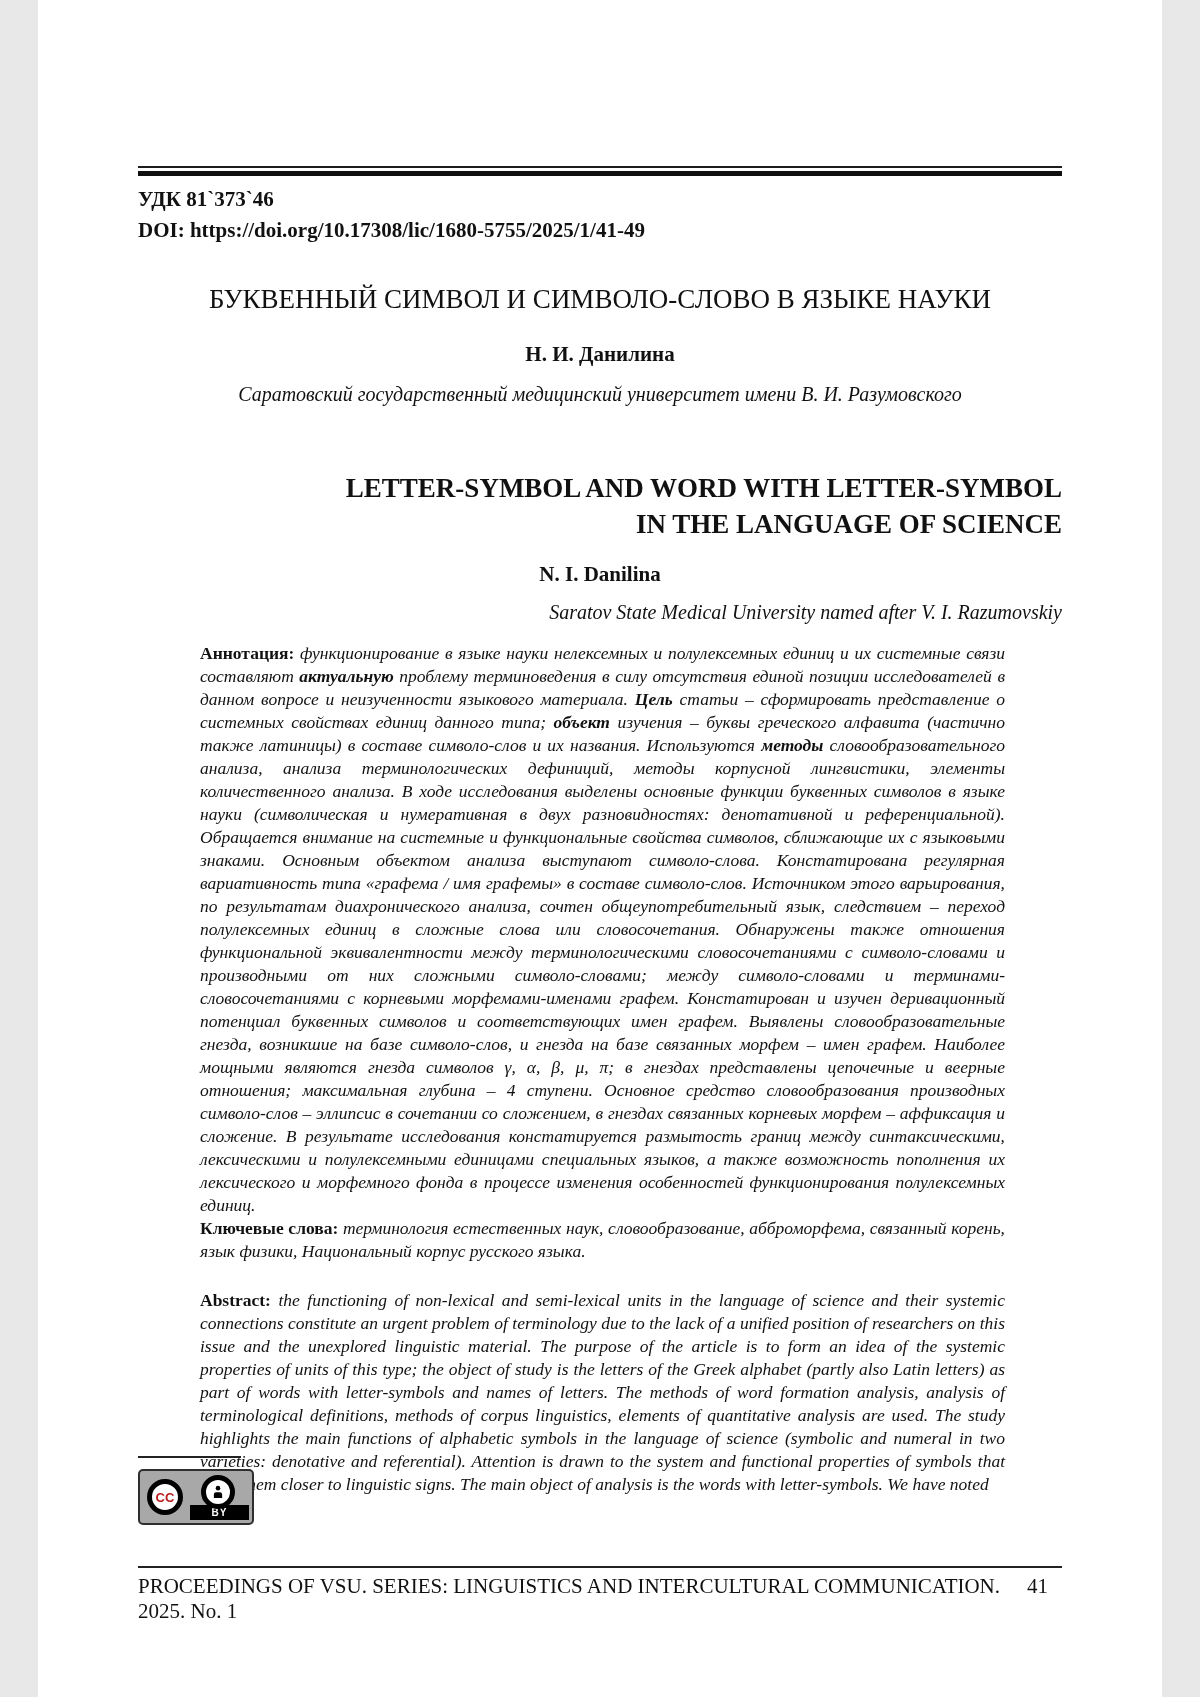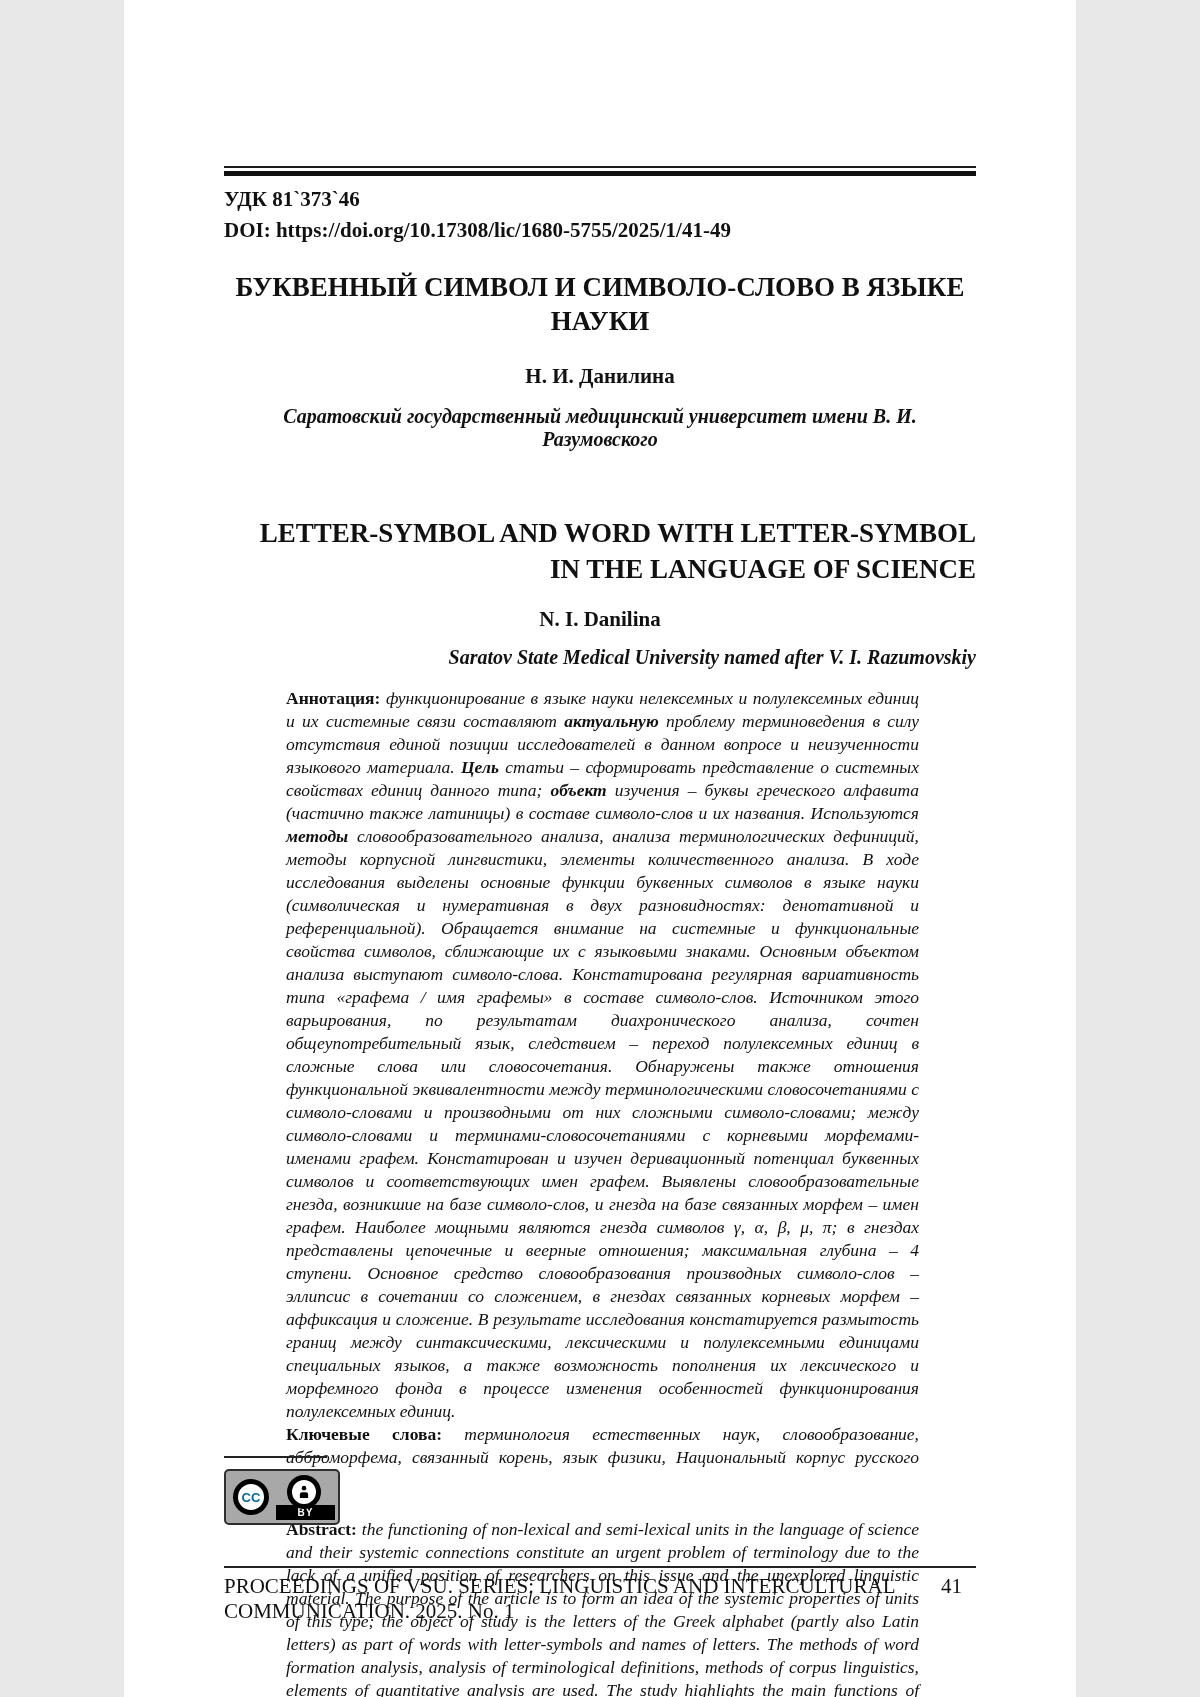--- a/index.html
+++ b/index.html
@@ -1,32 +1,32 @@
 <!DOCTYPE html>
 <html><head>
 <meta charset="utf-8">
 <style>
   html,body{margin:0;padding:0;background:#e8e8e8;}
   .page{
     position:relative;
-    width:952px;height:1697px;
+    width:1124px;height:1697px;
     margin:0 auto;
     background:#ffffff;
     color:#111;
     font-family:"Liberation Serif","DejaVu Serif",serif;
     box-sizing:border-box;
     padding:166px 100px 0 100px;
     overflow:hidden;
   }
   .rule-thin{height:2px;background:#1c1c1c;}
   .rule-thick{height:5px;background:#101010;margin-top:3px;}
   .meta{margin-top:8px;font-weight:bold;font-size:21px;line-height:31px;}
-  .title-ru{margin:24px 0 0;text-align:center;font-size:27px;line-height:34px;font-weight:bold;}
+  .title-ru{margin:36px 0 0;text-align:center;font-size:27px;line-height:34px;font-weight:normal;}
   .author{margin-top:26px;text-align:center;font-size:21px;font-weight:bold;}
-  .affil{margin-top:16px;text-align:center;font-size:20px;font-weight:bold;font-style:italic;}
+  .affil{margin-top:16px;text-align:center;font-size:20px;font-weight:normal;font-style:italic;}
   .title-en{margin:64px 0 0;text-align:right;font-size:27px;line-height:36px;font-weight:bold;}
   .author-en{margin-top:20px;}
   .affil-en{margin-top:14px;text-align:right;}
   .body-col{margin:18px 57px 0 62px;}
   .just{
     text-align:justify;
     font-style:italic;
     font-size:17.5px;
     line-height:23px;
     margin:0;
@@ -43,21 +43,21 @@
     position:relative;flex:none;
     width:112px;height:52px;
     background:#a8a8a8;
     border:2px solid #2e2e2e;border-radius:5px;
   }
   .cc-circle{
     position:absolute;left:7px;top:8px;width:26px;height:26px;
     border:5px solid #000;border-radius:50%;background:#fff;
     display:flex;align-items:center;justify-content:center;
     font-family:"Liberation Sans","DejaVu Sans",sans-serif;
-    font-weight:bold;font-size:13px;color:#0369a1;
+    font-weight:bold;font-size:13px;color:#b91c1c;
   }
   .by-strip{
     position:absolute;left:50px;right:3px;bottom:3px;height:15px;
     background:#000;color:#fff;
     font-family:"Liberation Sans","DejaVu Sans",sans-serif;
     font-size:10px;font-weight:bold;line-height:15px;text-align:center;letter-spacing:1px;
     z-index:1;
   }
   .person-circle{
     position:absolute;left:61px;top:4px;width:24px;height:24px;

